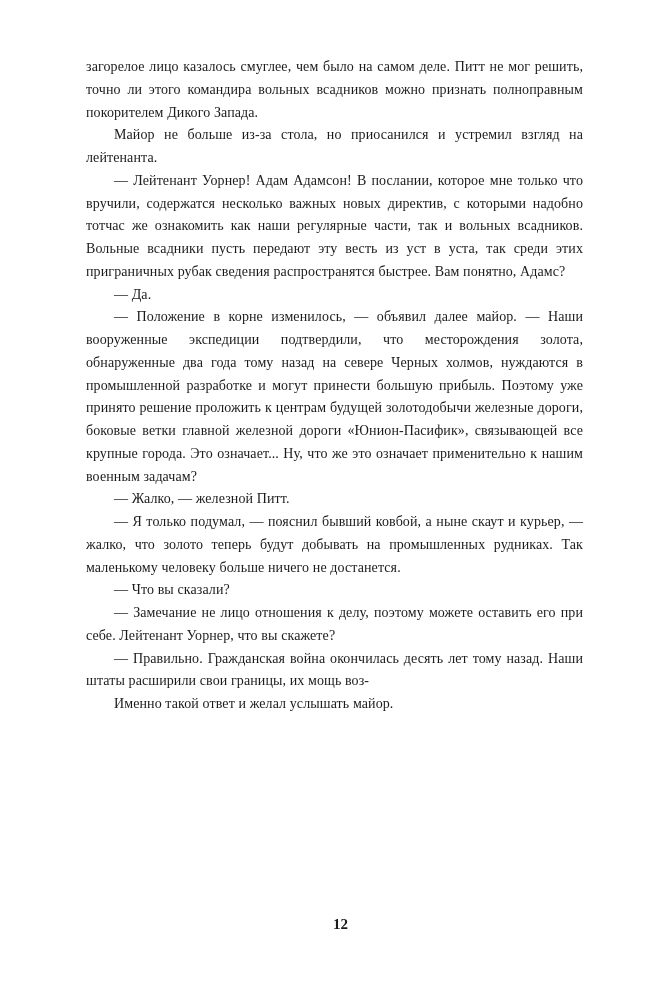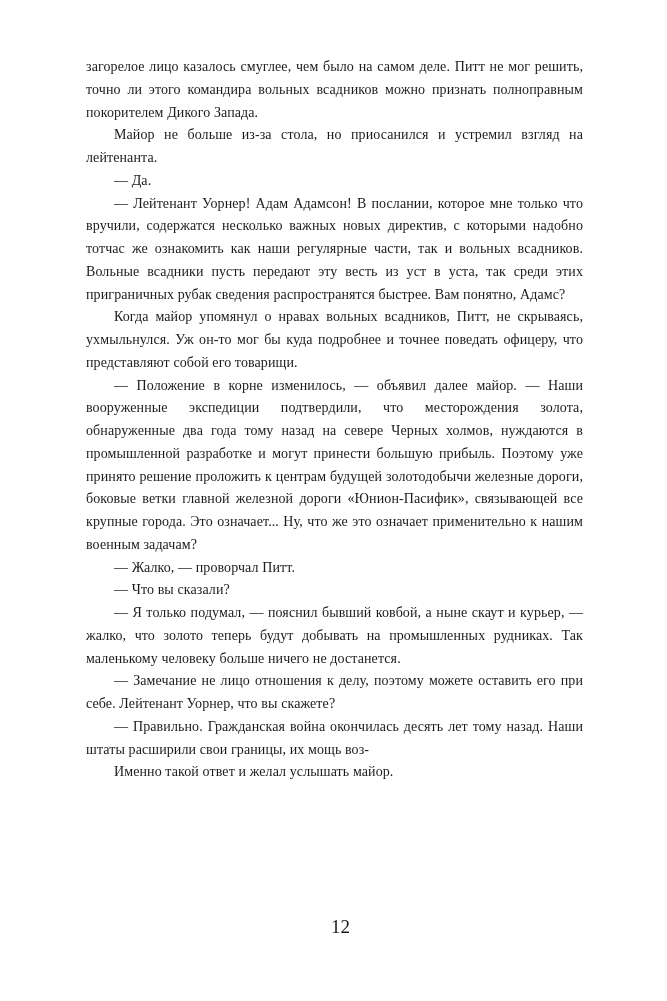--- a/index.html
+++ b/index.html
@@ -39,36 +39,36 @@
   }
   .para.no-indent {
     text-indent: 0;
   }
   .page-number {
     position: absolute;
     left: 14px;
     right: 0;
     top: 916px;
     text-align: center;
-    font-size: 19px;
+    font-size: 15px;
     color: #1b1b1b;
+    font-weight: bold;
   }
 </style>
 </head>
 <body>
 
 <div class="page">
   <div class="text-block">
     <p class="para no-indent">загорелое лицо казалось смуглее, чем было на самом деле. Питт не мог решить, точно ли этого командира вольных всадников можно признать полноправным покорителем Дикого Запада.</p>
     <p class="para">Майор не больше из-за стола, но приосанился и устремил взгляд на лейтенанта.</p>
+    <p class="para">— Лейтенант Уорнер! Адам Адамсон! В послании, которое мне только что вручили, содержатся несколько важных новых директив, с которыми надобно тотчас же ознакомить как наши регулярные части, так и вольных всадников. Вольные всадники пусть передают эту весть из уст в уста, так среди этих приграничных рубак сведения распространятся быстрее. Вам понятно, Адамс?</p>
     <p class="para">— Да.</p>
-    <p class="para">— Лейтенант Уорнер! Адам Адамсон! В послании, которое мне только что вручили, содержатся несколько важных новых директив, с которыми надобно тотчас же ознакомить как наши регулярные части, так и вольных всадников. Вольные всадники пусть передают эту весть из уст в уста, так среди этих приграничных рубак сведения распространятся быстрее. Вам понятно, Адамс?</p>
-    <p class="para">Когда майор упомянул о нравах вольных всадников, Питт, не скрываясь, ухмыльнулся. Уж он-то мог бы куда подробнее и точнее поведать офицеру, что представляют собой его товарищи.</p>
     <p class="para">— Положение в корне изменилось, — объявил далее майор. — Наши вооруженные экспедиции подтвердили, что месторождения золота, обнаруженные два года тому назад на севере Черных холмов, нуждаются в промышленной разработке и могут принести большую прибыль. Поэтому уже принято решение проложить к центрам будущей золотодобычи железные дороги, боковые ветки главной железной дороги «Юнион-Пасифик», связывающей все крупные города. Это означает... Ну, что же это означает применительно к нашим военным задачам?</p>
-    <p class="para">— Жалко, — проворчал Питт.</p>
+    <p class="para">— Жалко, — железной Питт.</p>
+    <p class="para">— Я только подумал, — пояснил бывший ковбой, а ныне скаут и курьер, — жалко, что золото теперь будут добывать на промышленных рудниках. Так маленькому человеку больше ничего не достанется.</p>
     <p class="para">— Что вы сказали?</p>
-    <p class="para">— Я только подумал, — пояснил бывший ковбой, а ныне скаут и курьер, — жалко, что золото теперь будут добывать на промышленных рудниках. Так маленькому человеку больше ничего не достанется.</p>
     <p class="para">— Замечание не лицо отношения к делу, поэтому можете оставить его при себе. Лейтенант Уорнер, что вы скажете?</p>
     <p class="para">— Правильно. Гражданская война окончилась десять лет тому назад. Наши штаты расширили свои границы, их мощь воз-</p>
     <p class="para">Именно такой ответ и желал услышать майор.</p>
   </div>
   <div class="page-number">12</div>
 </div>
 
 </body></html>

